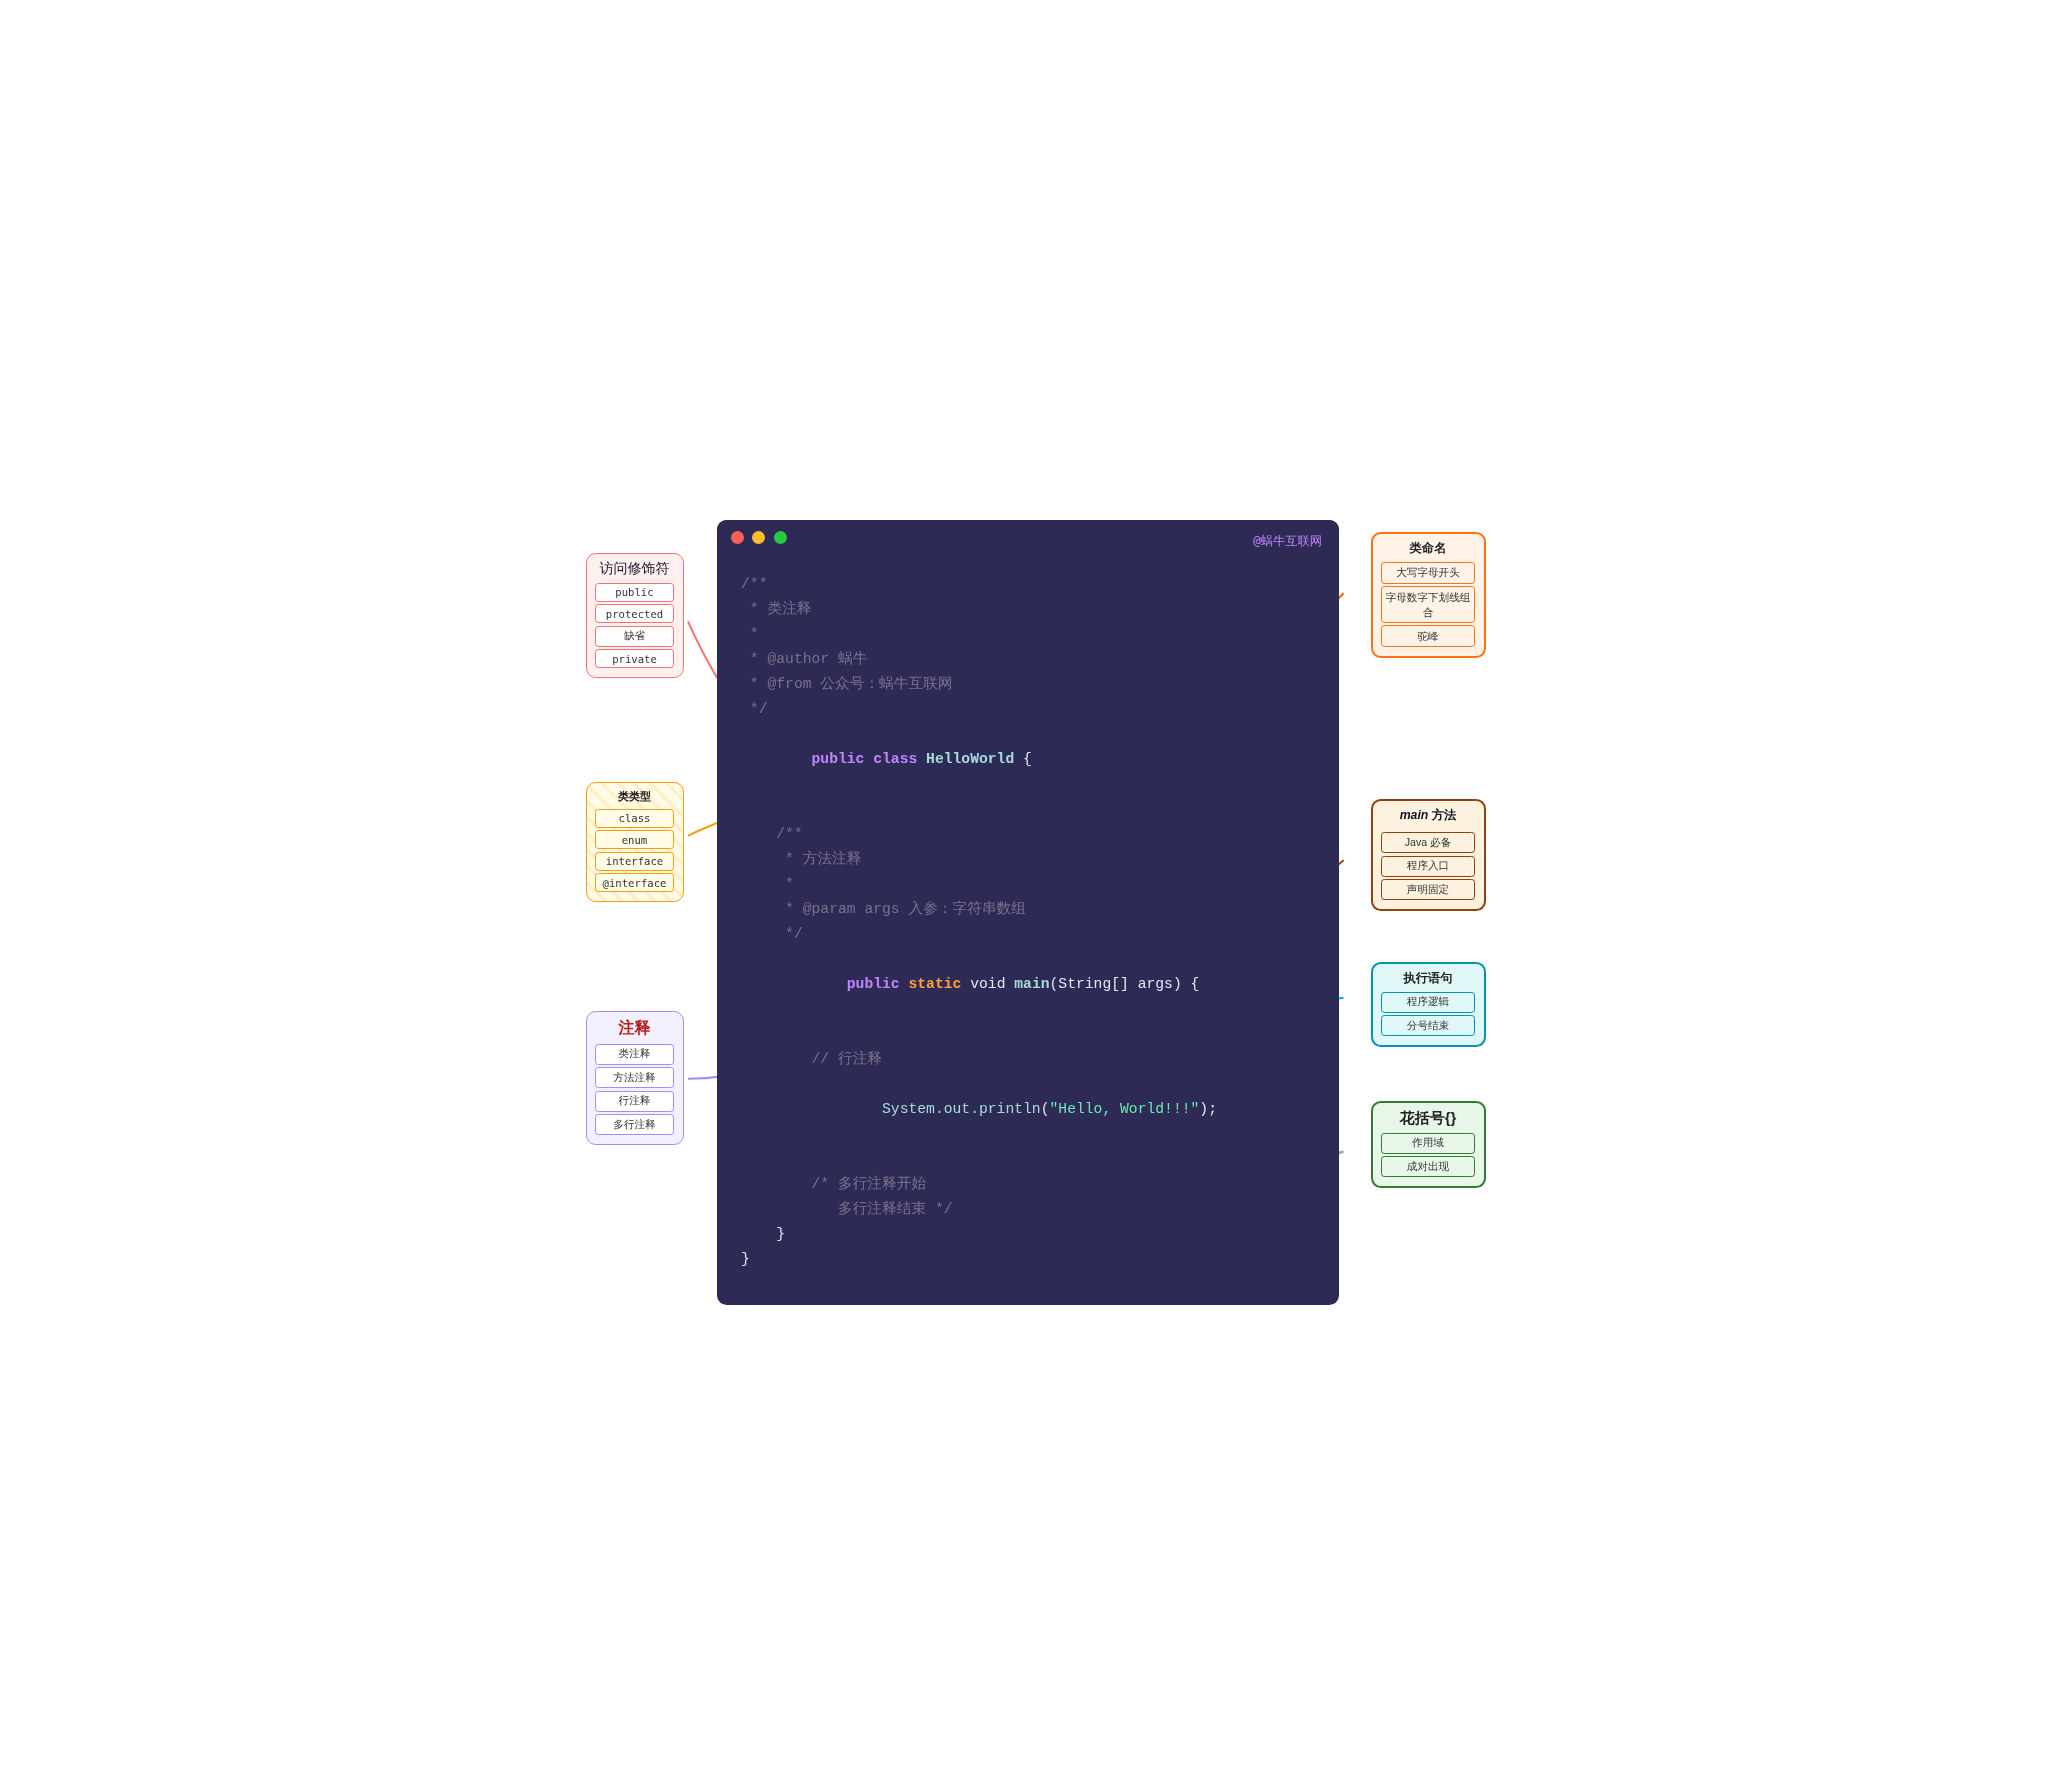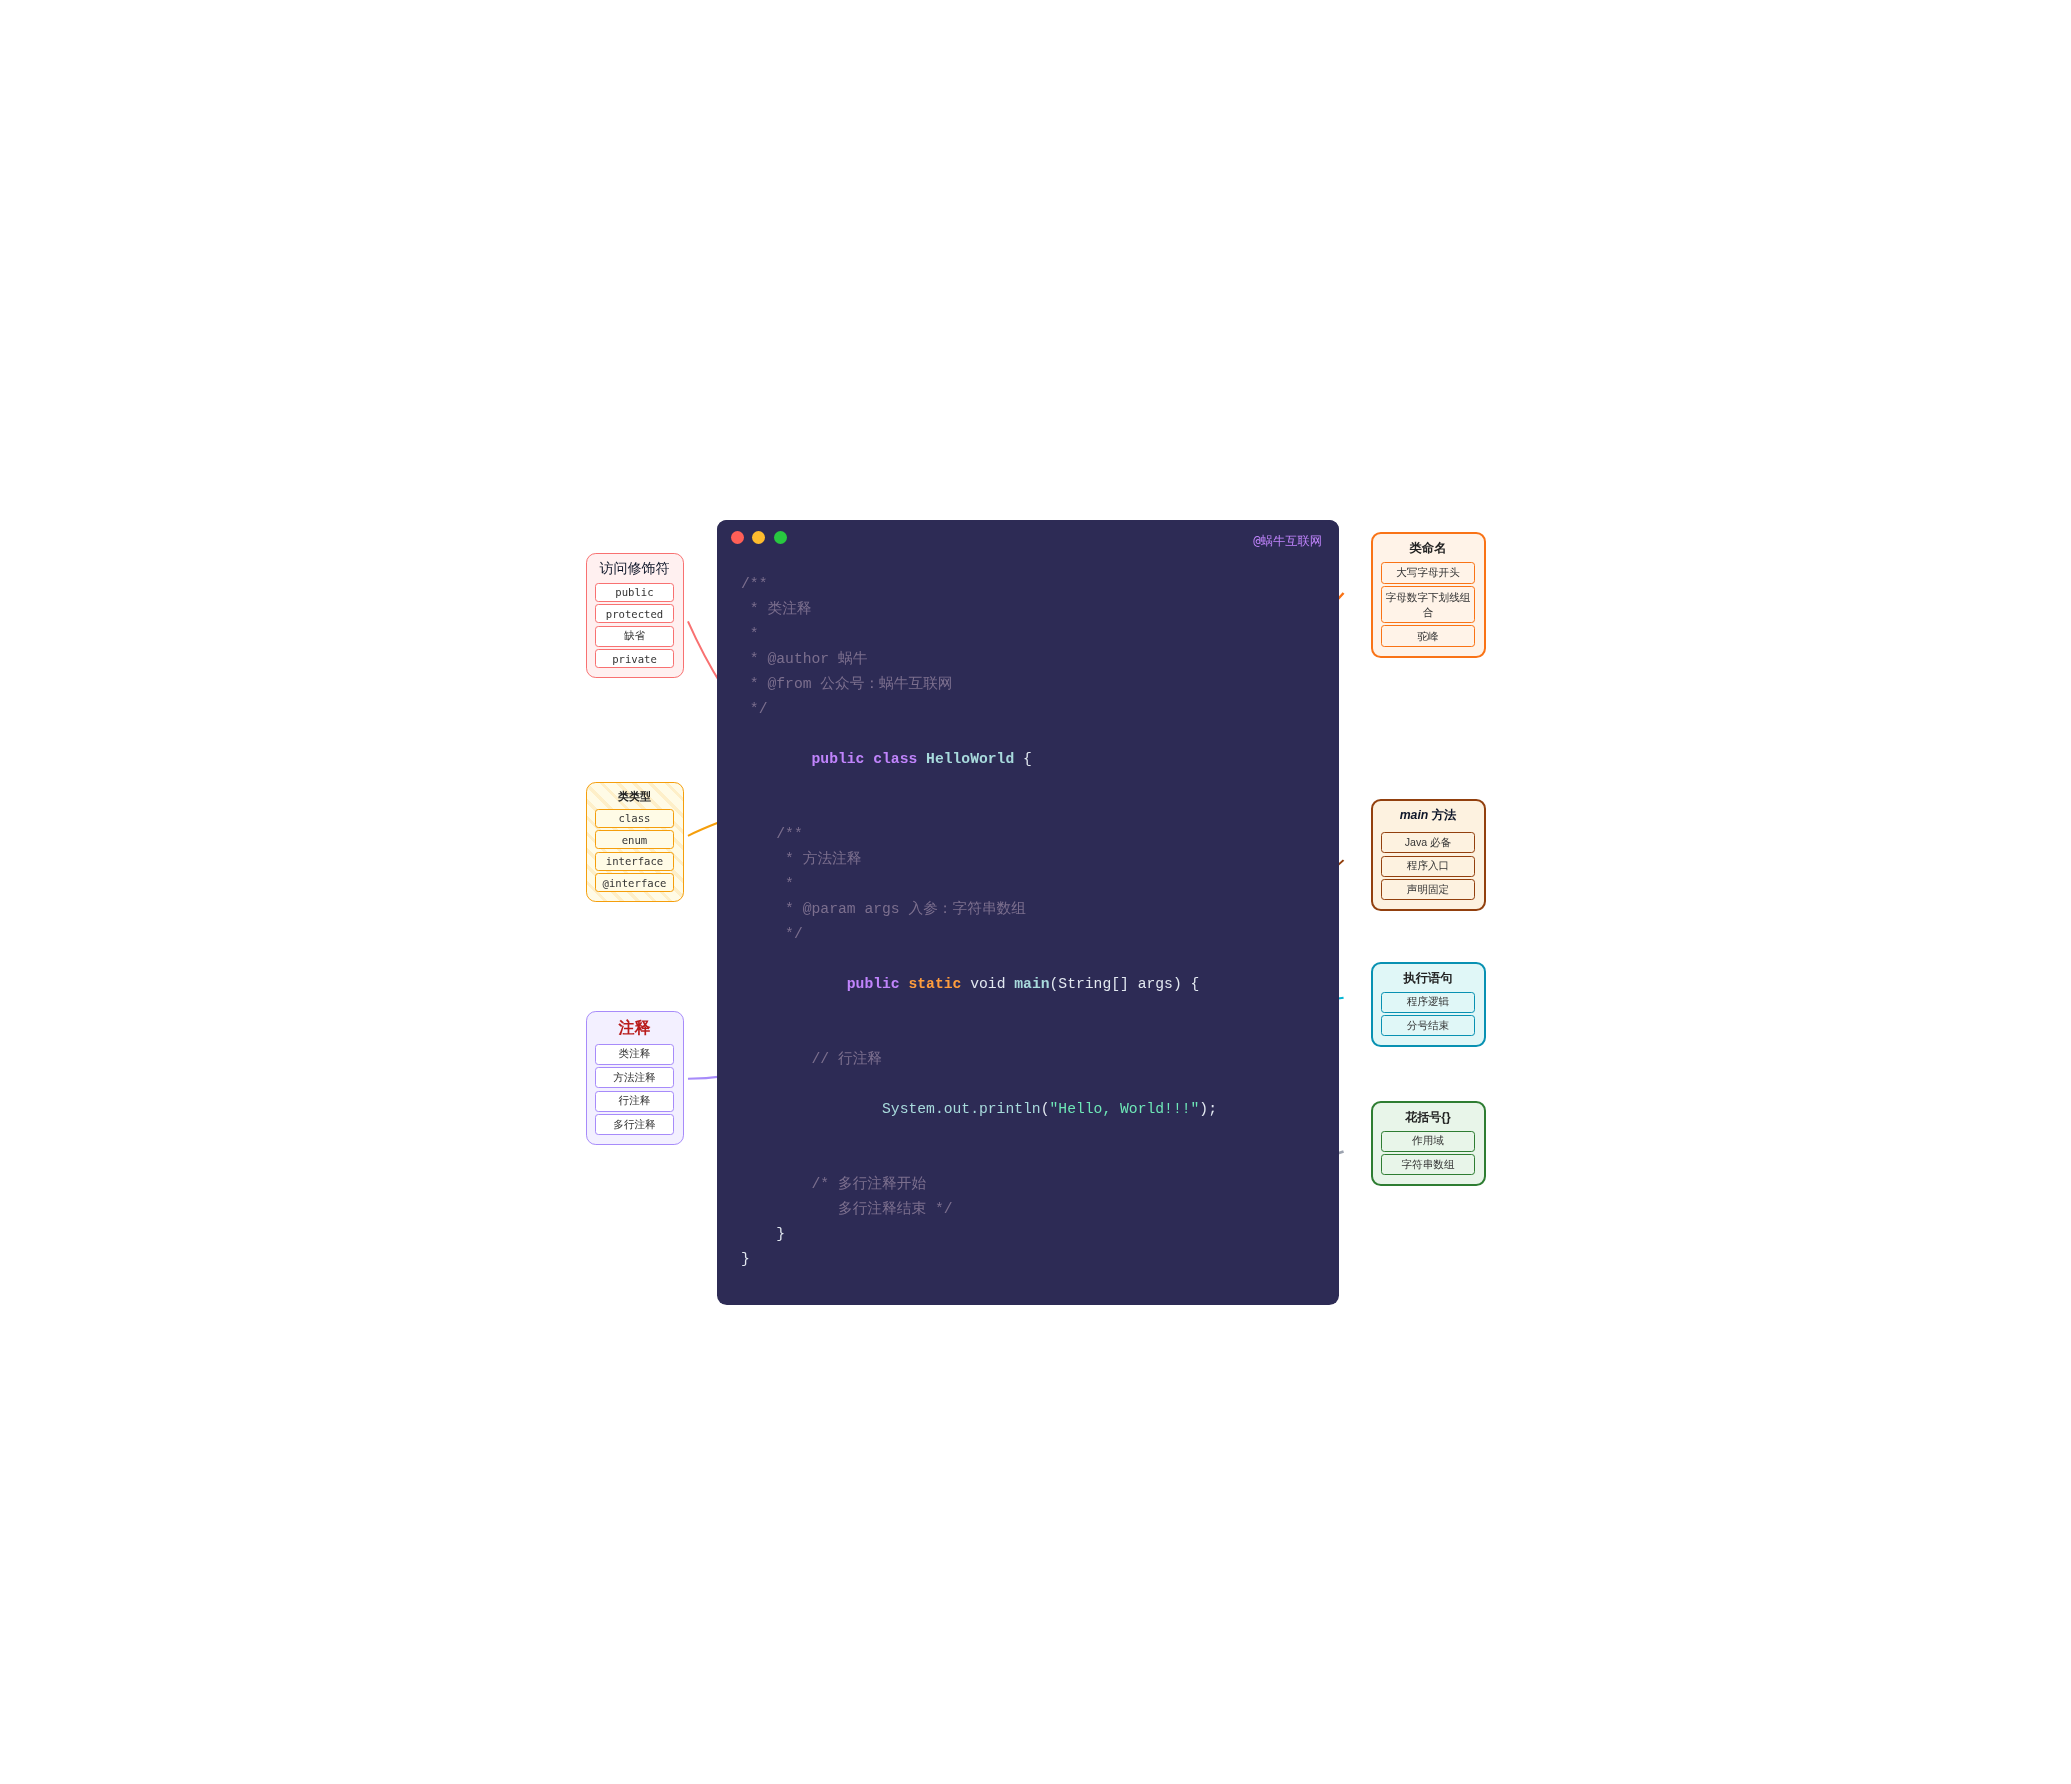--- a/index.html
+++ b/index.html
@@ -237,21 +237,21 @@
       right: 0px;
       top: 597px;
       width: 115px;
       background: #e8f5e9;
       border: 2px solid #2e7d32;
       border-radius: 9.8px;
       padding: 6.5px 8.2px;
     }
     .box-brace .box-title {
       font-weight: bold;
-      font-size: 12px;
+      font-size: 15px;
       color: #222;
       margin-bottom: 4.9px;
     }
     .box-brace .item {
       background: #e8f5e9;
       border: 0.8px solid #2e7d32;
       border-radius: 3.3px;
       margin: 2.5px 0;
       padding: 2.5px 0;
       font-size: 10.6px;
@@ -415,17 +415,17 @@
 
   <div class="ann-box box-exec">
     <div class="box-title">执行语句</div>
     <div class="item">程序逻辑</div>
     <div class="item">分号结束</div>
   </div>
 
   <div class="ann-box box-brace">
     <div class="box-title">花括号{}</div>
     <div class="item">作用域</div>
-    <div class="item">字符串数组</div>
+    <div class="item">成对出现</div>
   </div>
 
 </div>
 
 
 </body></html>

